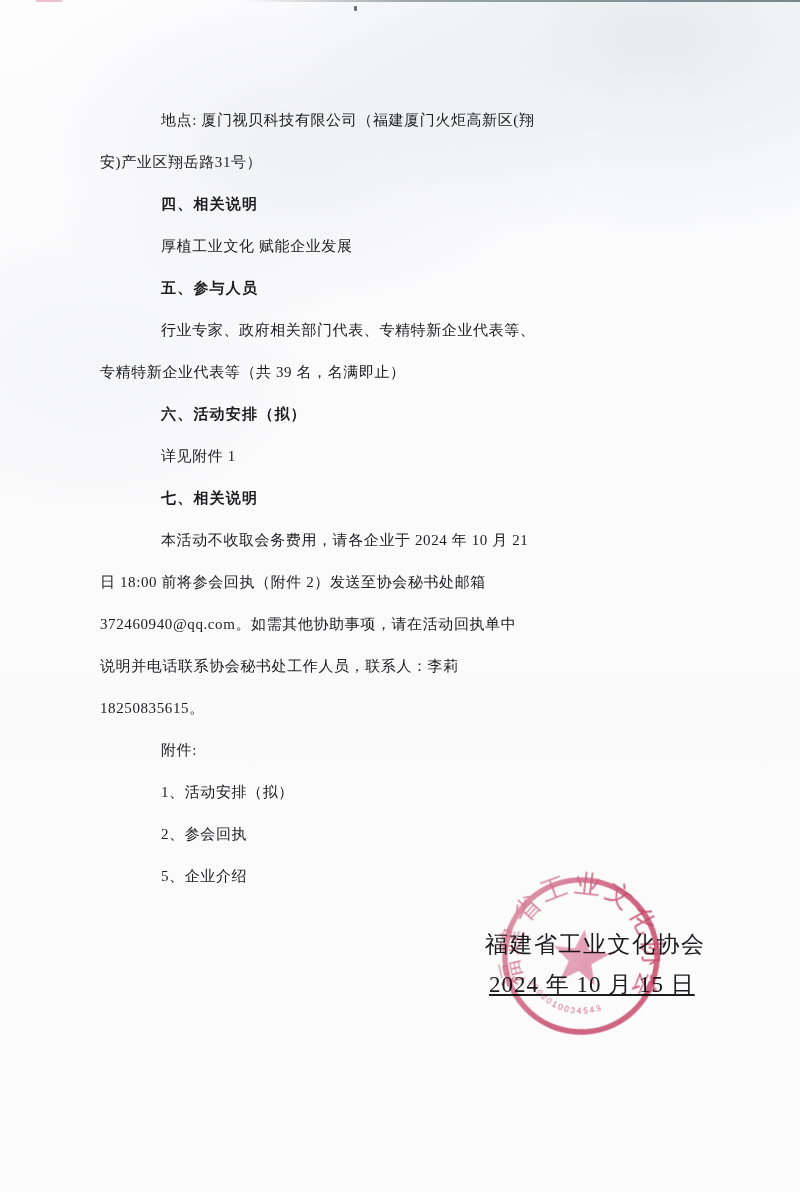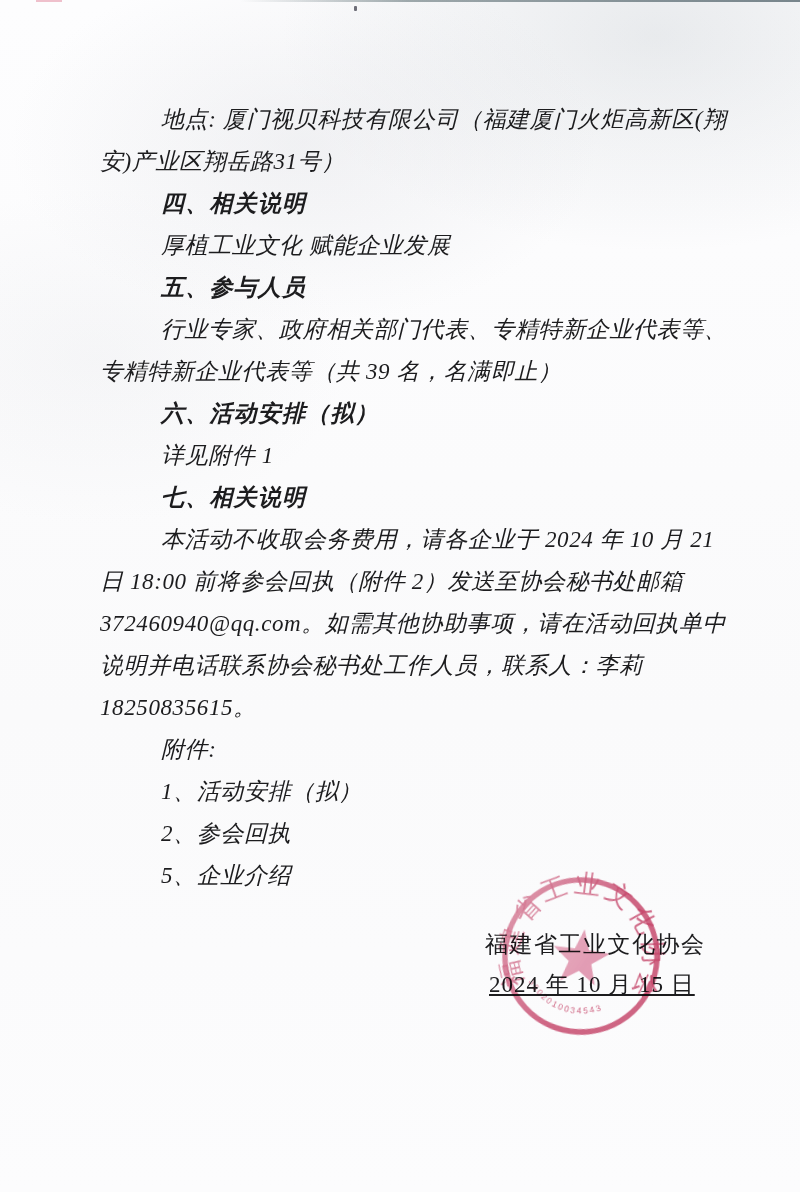--- a/index.html
+++ b/index.html
@@ -11,21 +11,21 @@
       radial-gradient(520px 300px at 82% 3%, rgba(185,192,198,0.30), transparent 72%),
       radial-gradient(360px 240px at 12% 30%, rgba(215,217,222,0.18), transparent 70%),
       linear-gradient(#fdfdfe,#fafafb 60%,#fcfcfd);
   }
   .top-edge-line{position:absolute;top:0;left:240px;width:560px;height:2px;
     background:linear-gradient(90deg, rgba(90,110,115,0), rgba(70,90,95,.5) 30%, rgba(55,75,84,.65));}
   .pink-line{position:absolute;left:36px;top:0;width:26px;height:2px;background:rgba(228,142,162,.55);}
   .speck{position:absolute;left:354px;top:6px;width:3px;height:5px;background:#565662;opacity:.85;border-radius:1px;}
 
   .doc-lines{position:absolute;left:100px;top:99px;width:620px;}
-  .line{height:42px;line-height:42px;font-size:23px;white-space:nowrap;letter-spacing:0.6px;font-style:italic;}
+  .line{height:42px;line-height:42px;font-size:15px;white-space:nowrap;letter-spacing:0.6px;}
   .line.indent{padding-left:61px;}
   .line.bold{font-weight:bold;letter-spacing:1.2px;}
 
   .signature{position:absolute;left:485px;top:925px;}
   .sig-line{font-size:23px;line-height:40px;white-space:nowrap;letter-spacing:1.5px;}
   .sig-line.date{padding-left:4px;letter-spacing:1px;text-decoration:underline;}
 
   .seal-wrap{
     position:absolute;left:496px;top:871px;width:170px;height:170px;
     transform:rotate(8deg);mix-blend-mode:multiply;opacity:.9;filter:blur(.35px);

